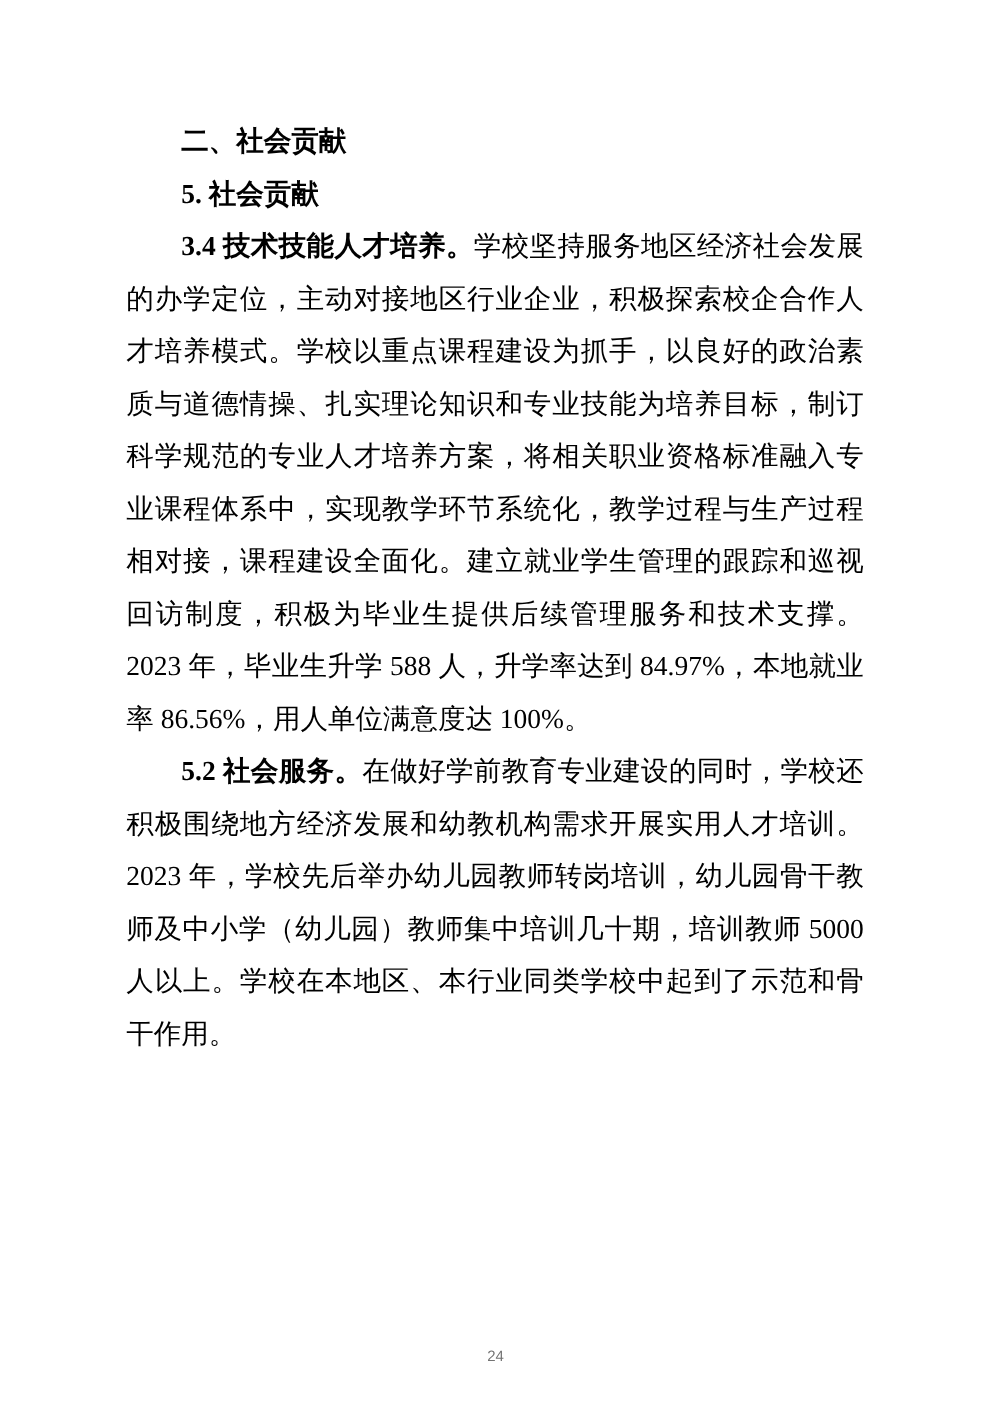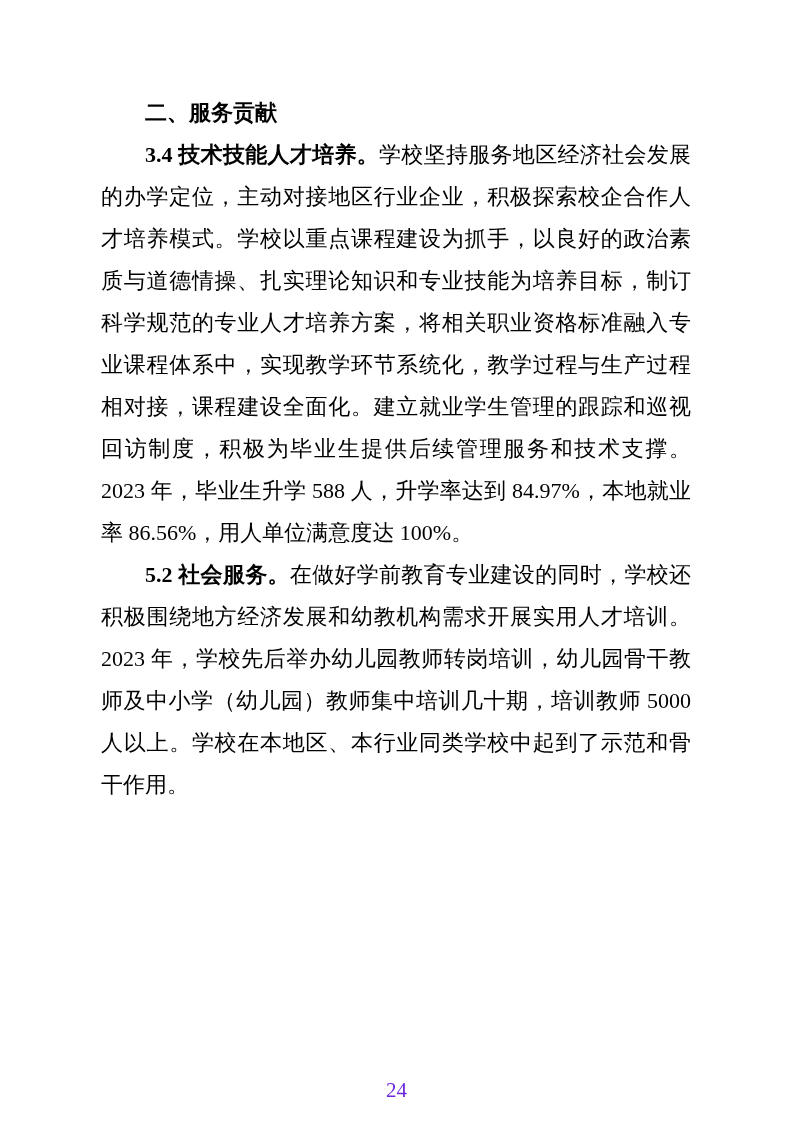--- a/index.html
+++ b/index.html
@@ -38,35 +38,38 @@
   }
   .lead {
     font-weight: bold;
   }
   .footer {
     position: absolute;
     left: 0;
     right: 0;
     top: 1078px;
     text-align: center;
-    font-family: Liberation Serif, serif;
-    font-size: 21px;
-    color: #6d28d9;
+    font-family: Liberation Sans, sans-serif;
+    font-size: 12px;
+    color: #737373;
   }
 </style>
 </head>
 <body>
 
 <div class="page">
   <div class="content">
 
     <p class="heading">
-      <span>二、服务贡献</span>
+      <span>二、社会贡献</span>
     </p>
 
+    <p class="heading">
+      <span>5. 社会贡献</span>
+    </p>
 
     <p class="para"><span class="lead">3.4 技术技能人才培养。</span><span>学校坚持服务地区经济社会发展的办学定位，主动对接地区行业企业，积极探索校企合作人才培养模式。学校以重点课程建设为抓手，以良好的政治素质与道德情操、扎实理论知识和专业技能为培养目标，制订科学规范的专业人才培养方案，将相关职业资格标准融入专业课程体系中，实现教学环节系统化，教学过程与生产过程相对接，课程建设全面化。建立就业学生管理的跟踪和巡视回访制度，积极为毕业生提供后续管理服务和技术支撑。2023 年，毕业生升学 588 人，升学率达到 84.97%，本地就业率 86.56%，用人单位满意度达 100%。</span></p>
 
     <p class="para"><span class="lead">5.2 社会服务。</span><span>在做好学前教育专业建设的同时，学校还积极围绕地方经济发展和幼教机构需求开展实用人才培训。2023 年，学校先后举办幼儿园教师转岗培训，幼儿园骨干教师及中小学（幼儿园）教师集中培训几十期，培训教师 5000 人以上。学校在本地区、本行业同类学校中起到了示范和骨干作用。</span></p>
 
 
   </div>
 
   <div class="footer">
     <span>24</span>

